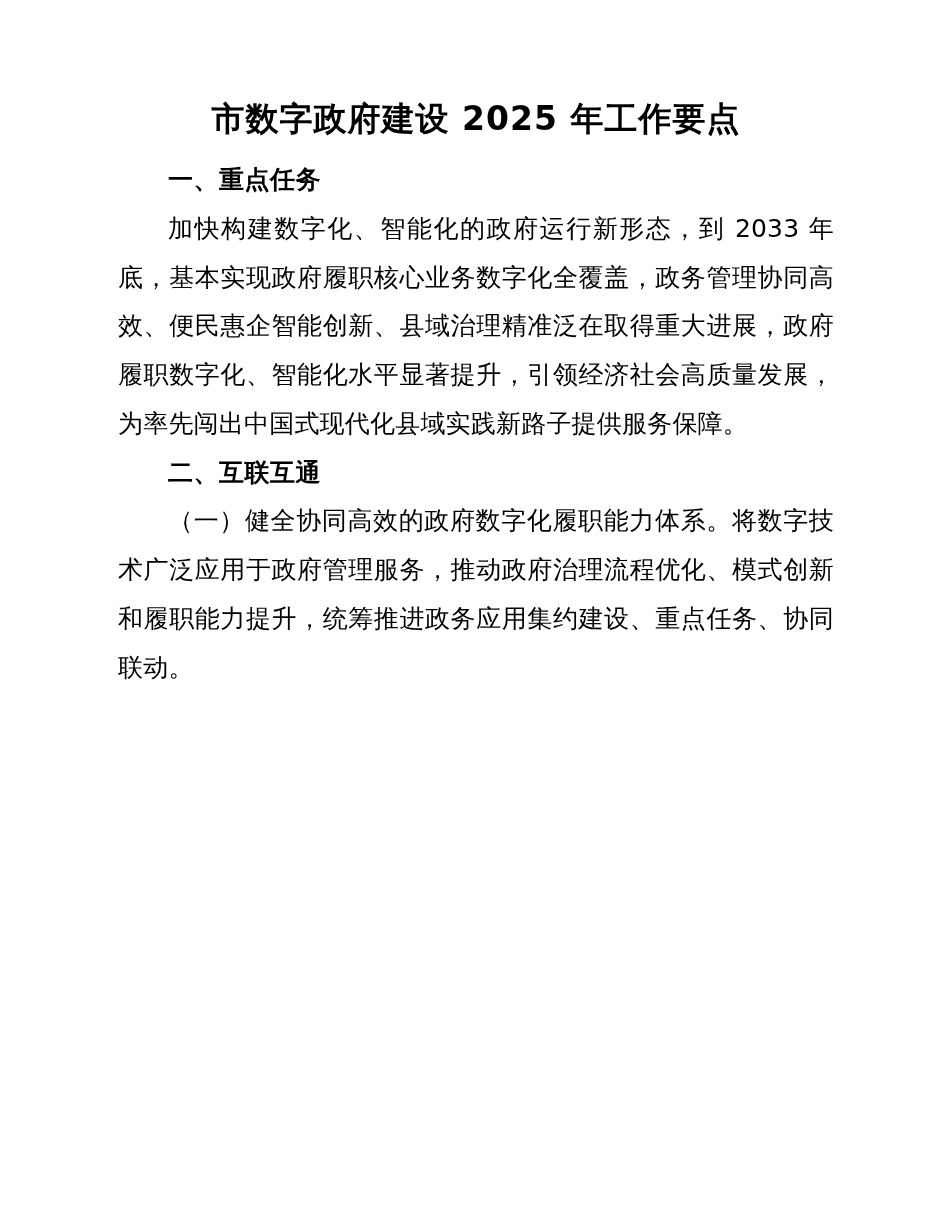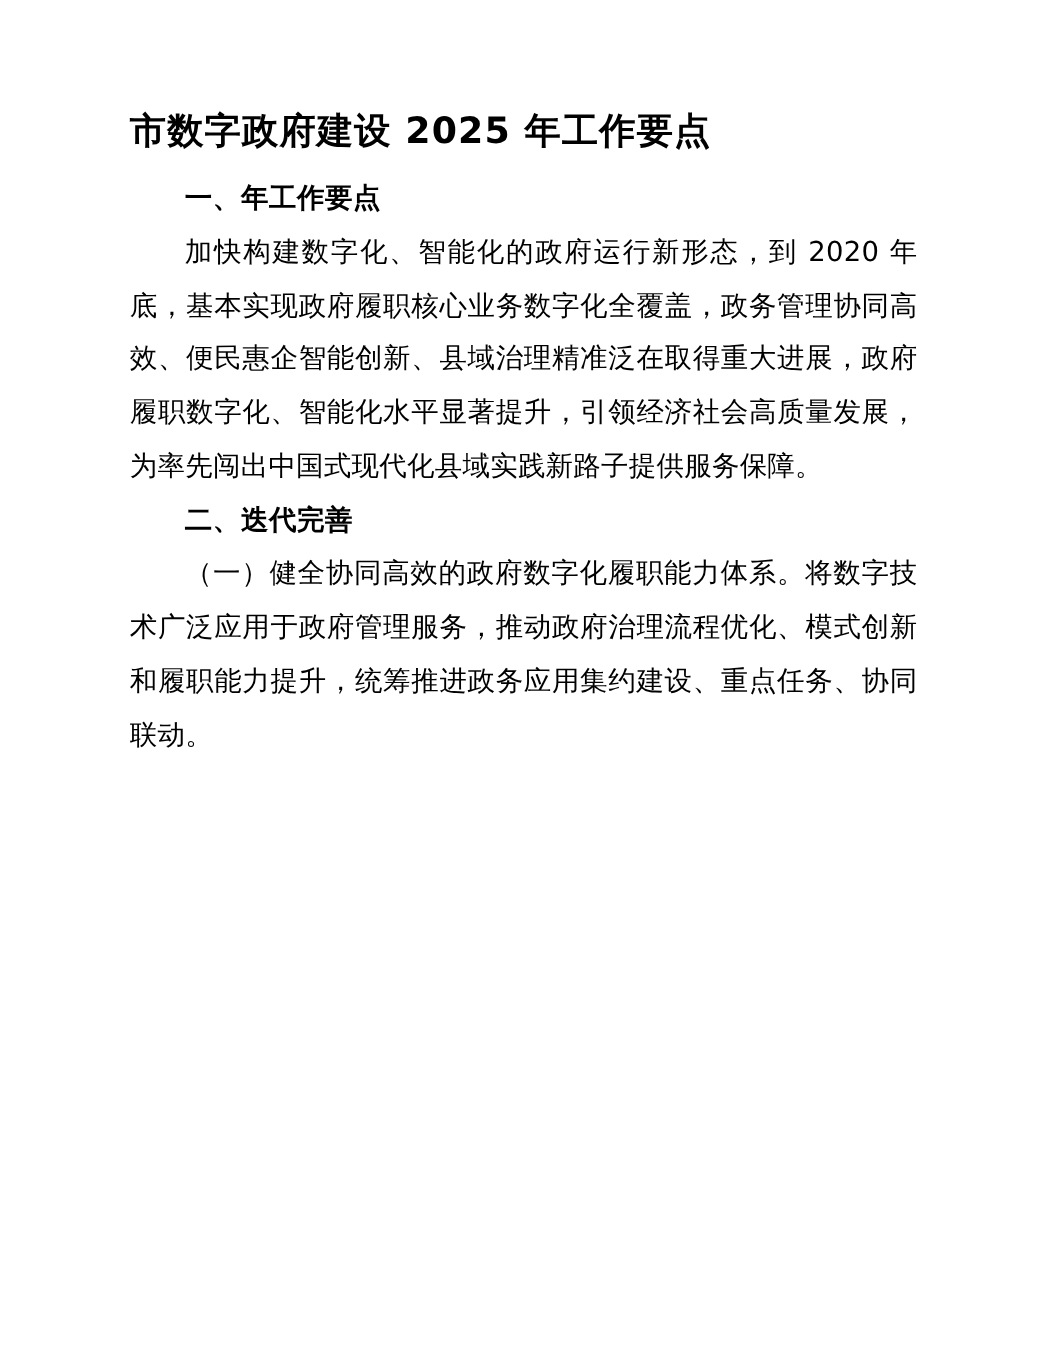--- a/index.html
+++ b/index.html
@@ -21,20 +21,21 @@
   .content {
     position: absolute;
     left: 118px;
     top: 96px;
     width: 716px;
   }
   .doc-title {
     font-family: "DejaVu Sans", "Liberation Sans", sans-serif;
     font-size: 33px;
     font-weight: bold;
+    text-align: center;
     letter-spacing: 1px;
     line-height: 1.4;
     margin: 0 0 14px 0;
   }
   .heading {
     font-family: "DejaVu Sans", "Liberation Sans", sans-serif;
     font-size: 25px;
     font-weight: bold;
     line-height: 1.95;
     margin: 0;
@@ -53,23 +54,23 @@
   }
 </style>
 </head>
 <body>
 
 <div class="page">
   <div class="content">
 
     <h1 class="doc-title">市数字政府建设 2025 年工作要点</h1>
 
-    <p class="heading">一、年工作要点</p>
+    <p class="heading">一、重点任务</p>
 
-    <p class="para">加快构建数字化、智能化的政府运行新形态，到 2020 年底，基本实现政府履职核心业务数字化全覆盖，政务管理协同高效、便民惠企智能创新、县域治理精准泛在取得重大进展，政府履职数字化、智能化水平显著提升，引领经济社会高质量发展，为率先闯出中国式现代化县域实践新路子提供服务保障。</p>
+    <p class="para">加快构建数字化、智能化的政府运行新形态，到 2033 年底，基本实现政府履职核心业务数字化全覆盖，政务管理协同高效、便民惠企智能创新、县域治理精准泛在取得重大进展，政府履职数字化、智能化水平显著提升，引领经济社会高质量发展，为率先闯出中国式现代化县域实践新路子提供服务保障。</p>
 
-    <p class="heading">二、迭代完善</p>
+    <p class="heading">二、互联互通</p>
 
     <p class="para">（一）健全协同高效的政府数字化履职能力体系。将数字技术广泛应用于政府管理服务，推动政府治理流程优化、模式创新和履职能力提升，统筹推进政务应用集约建设、重点任务、协同联动。</p>
 
 
   </div>
 </div>
 
 </body></html>

